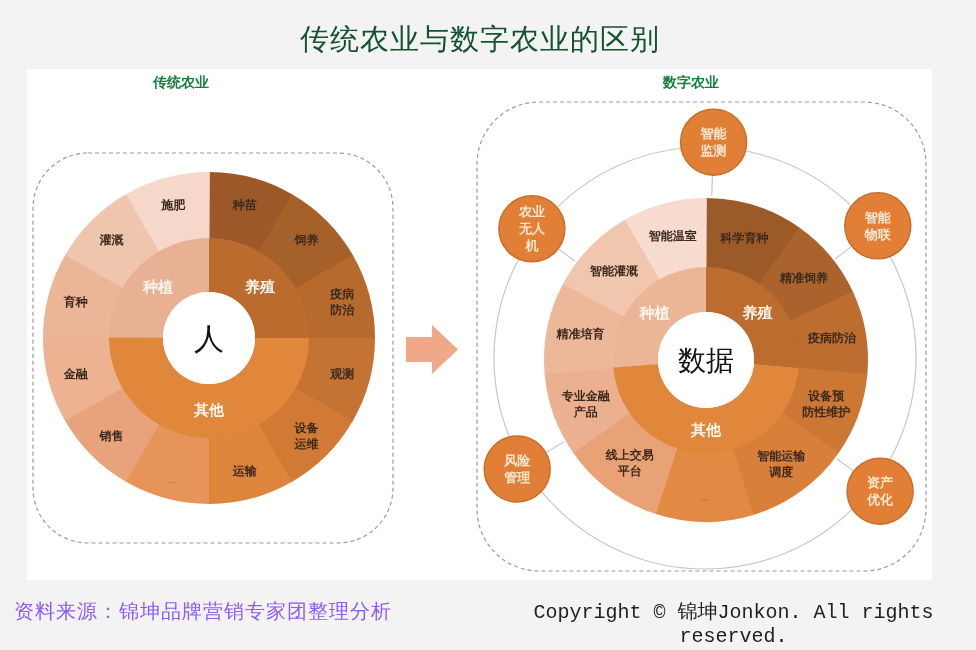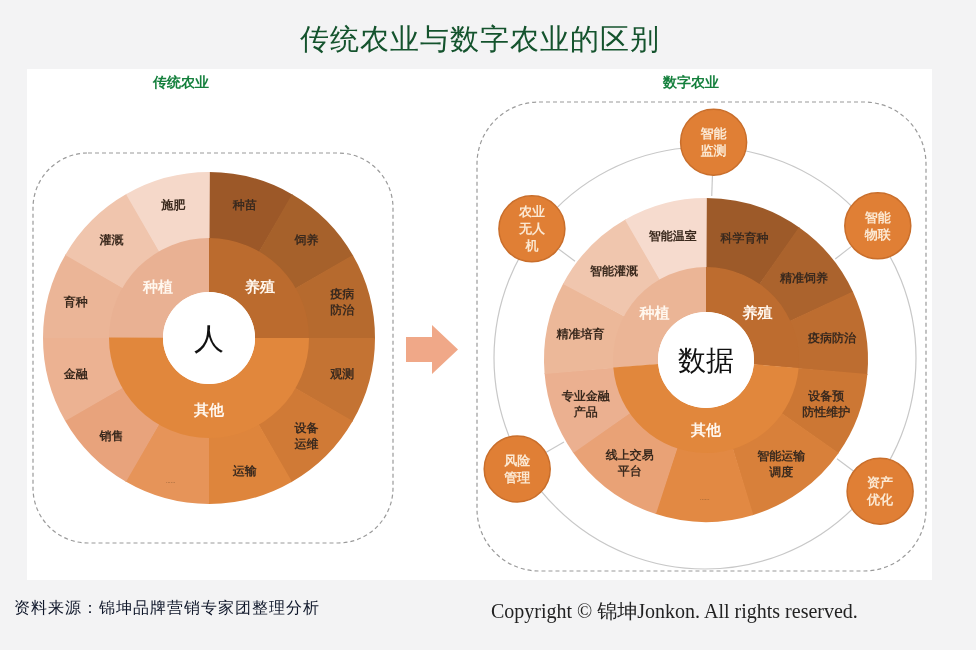--- a/index.html
+++ b/index.html
@@ -5,24 +5,24 @@
   html, body { margin: 0; padding: 0; }
   body { width: 976px; height: 650px; background: #f3f3f4; position: relative; overflow: hidden;
          font-family: "DejaVu Sans", "Liberation Sans", sans-serif; }
   .panel { position: absolute; left: 27px; top: 69px; width: 905px; height: 511px; background: #ffffff; }
   .title { position: absolute; left: 0; width: 960px; top: 20px; text-align: center; font-size: 29px;
            color: #14532d; letter-spacing: 1px; }
   .heading { position: absolute; top: 74px; font-size: 14px; font-weight: bold; color: #15803d; width: 120px; text-align: center; }
   .heading.left { left: 121px; }
   .heading.right { left: 631px; }
   svg.diagram { position: absolute; left: 0; top: 0; }
-  .footer-source { position: absolute; left: 14px; top: 598px; font-size: 16px; color: #0f172a;
+  .footer-source { position: absolute; left: 14px; top: 598px; font-size: 20px; color: #8b5cf6;
                    font-family: "DejaVu Serif", "Liberation Serif", serif; letter-spacing: 1px; }
   .footer-copy { position: absolute; left: 491px; top: 598px; font-size: 20px; color: #222;
-                 font-family: Liberation Serif, serif; text-align: center; }
+                 font-family: Liberation Mono, monospace; text-align: center; }
   .seg-label { font-size: 12px; font-weight: bold; fill: #3b2a1e; }
   .seg-label.tiny { font-size: 5px; font-weight: normal; fill: #5a3a20; }
   .inner-label { font-size: 15px; font-weight: bold; fill: #fff7ee; }
   .center-label { fill: #111; }
   .sat-label { font-size: 13px; font-weight: bold; fill: #fbe8d2; }
 </style>
 </head>
 <body>
 
 <div class="panel"></div>

